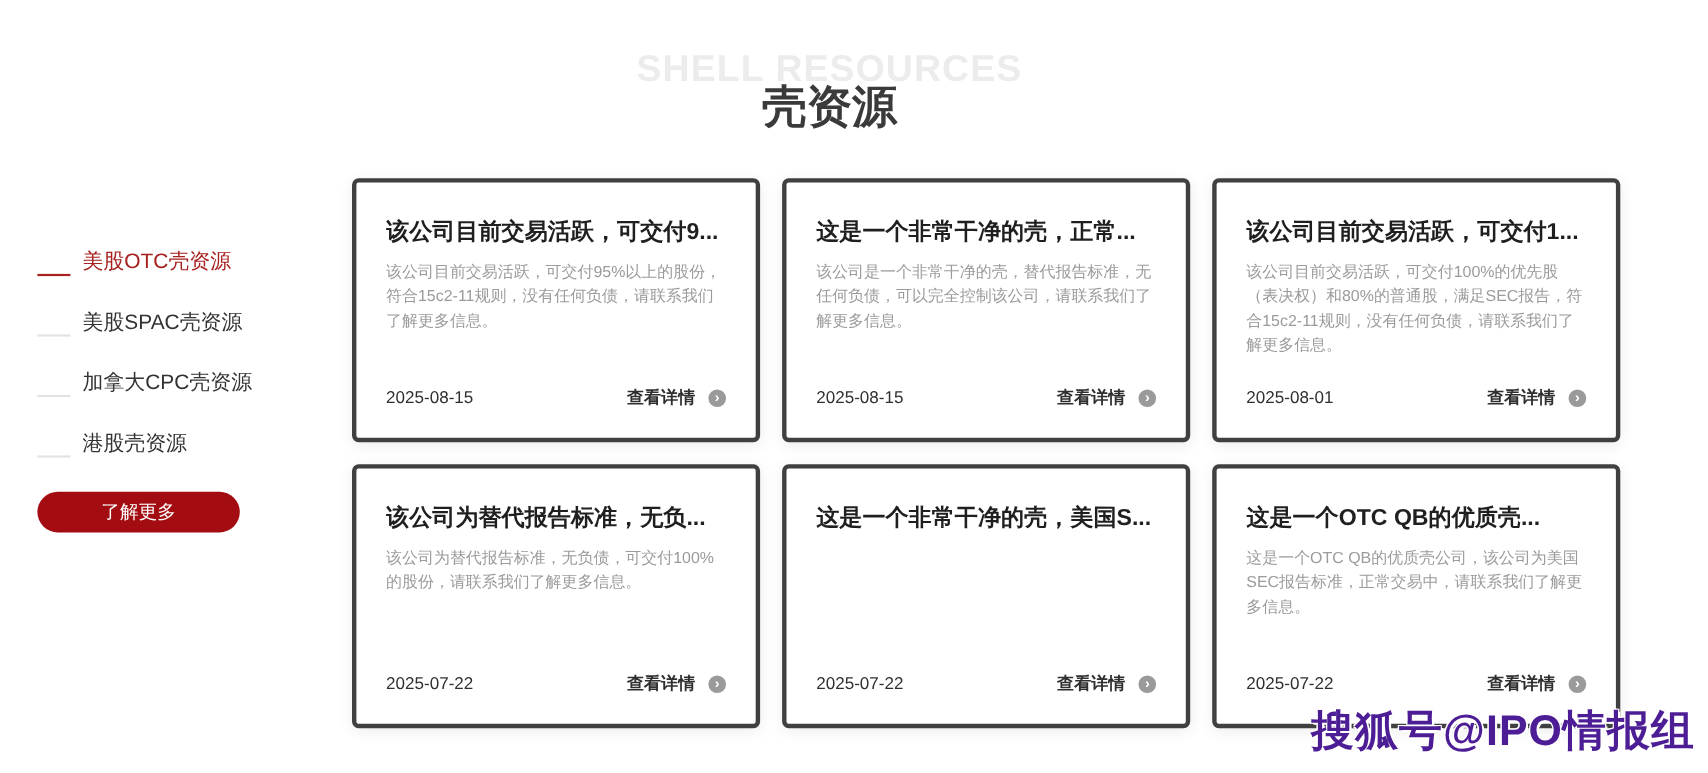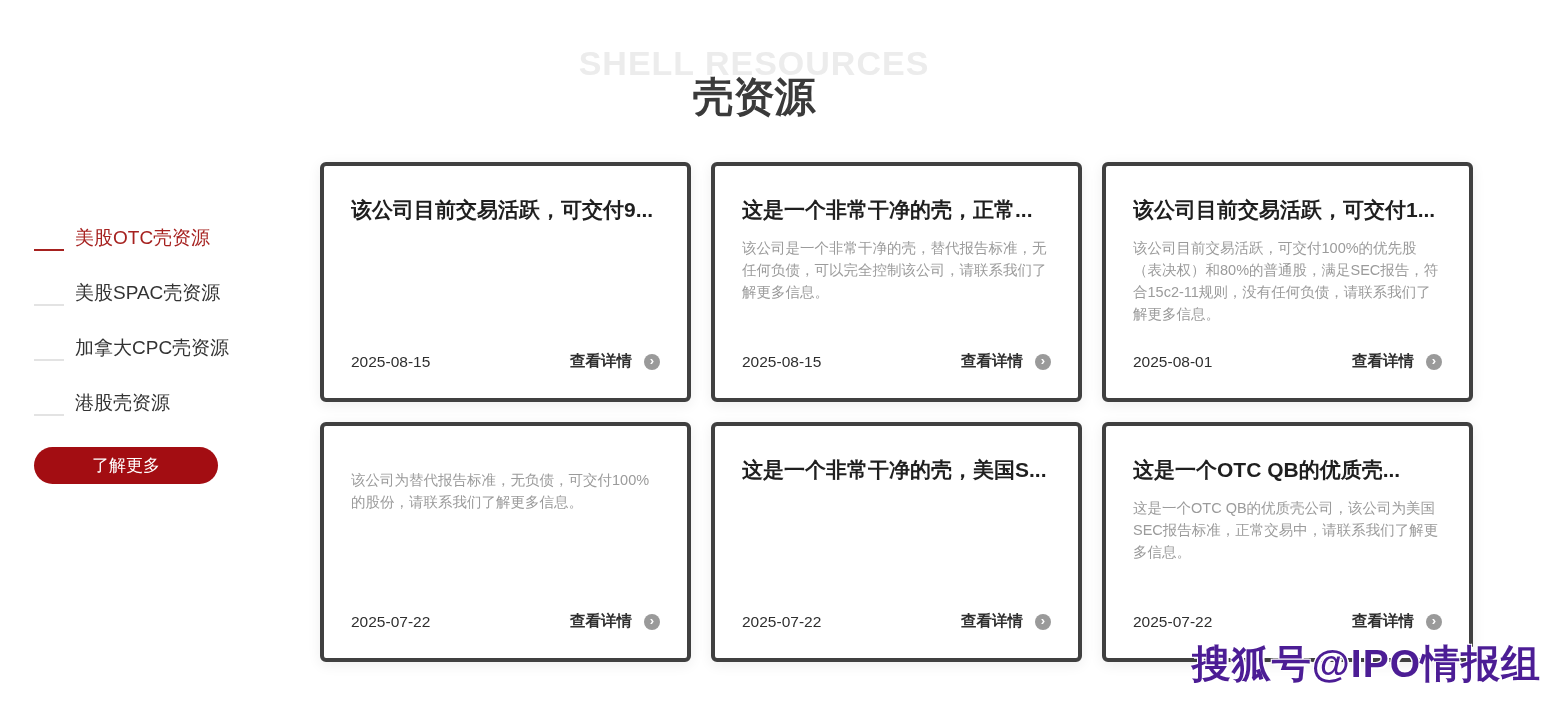--- a/index.html
+++ b/index.html
@@ -208,20 +208,21 @@
       <span class="side-dash"></span>
       <span class="side-label">港股壳资源</span>
     </div>
     <button class="more-button">了解更多</button>
   </div>
 
   <div class="cards">
 
     <div class="card">
       <div class="card-title">该公司目前交易活跃，可交付9...</div>
+      <div class="card-desc">该公司目前交易活跃，可交付95%以上的股份，符合15c2-11规则，没有任何负债，请联系我们了解更多信息。</div>
       <div class="card-footer">
         <span class="card-date">2025-08-15</span>
         <span class="card-link">
           <span>查看详情</span>
           <span class="arrow-circle">›</span>
         </span>
       </div>
     </div>
 
     <div class="card">
@@ -242,20 +243,21 @@
       <div class="card-footer">
         <span class="card-date">2025-08-01</span>
         <span class="card-link">
           <span>查看详情</span>
           <span class="arrow-circle">›</span>
         </span>
       </div>
     </div>
 
     <div class="card">
+      <div class="card-title">该公司为替代报告标准，无负...</div>
       <div class="card-desc">该公司为替代报告标准，无负债，可交付100%的股份，请联系我们了解更多信息。</div>
       <div class="card-footer">
         <span class="card-date">2025-07-22</span>
         <span class="card-link">
           <span>查看详情</span>
           <span class="arrow-circle">›</span>
         </span>
       </div>
     </div>
 

